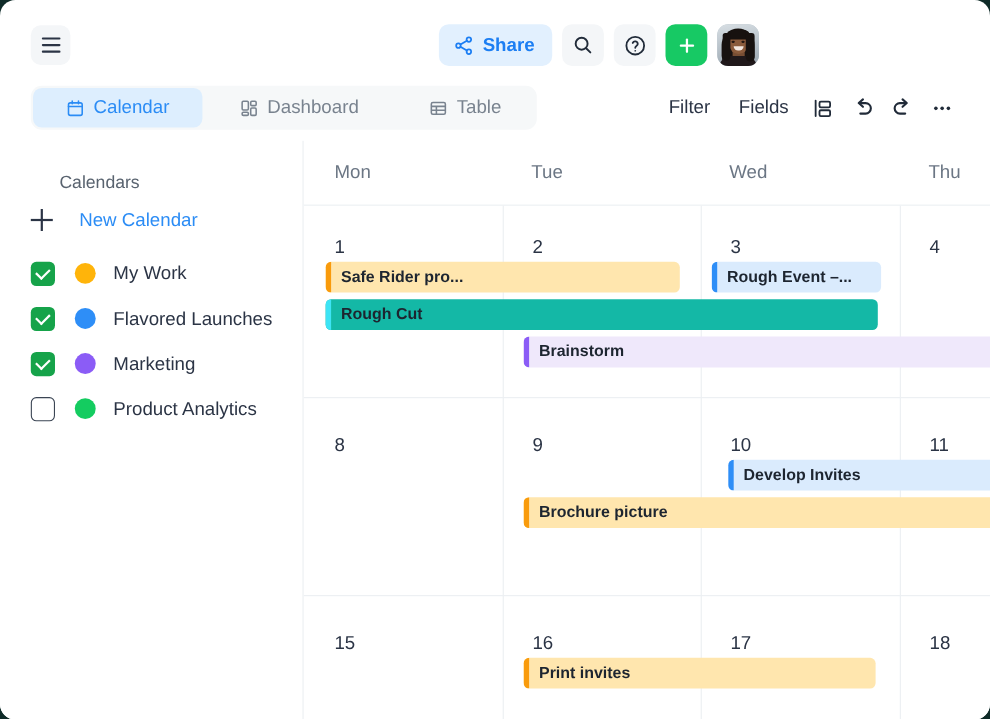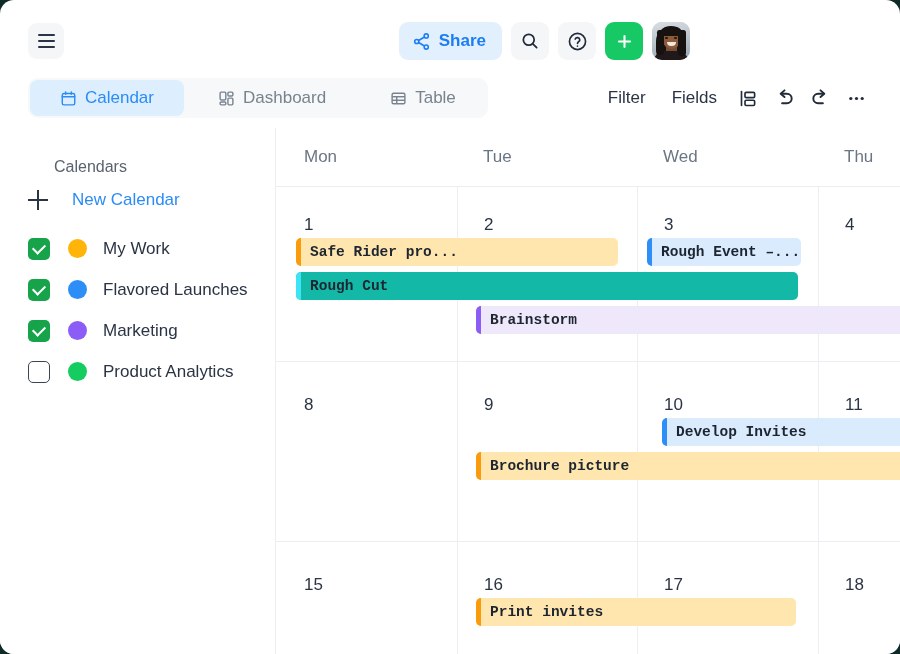--- a/index.html
+++ b/index.html
@@ -269,21 +269,20 @@
   }
 
   .event {
     position: absolute;
     height: 28px;
     border-radius: 5px;
     display: flex;
     align-items: center;
     overflow: hidden;
     cursor: pointer;
-    font-family: Liberation Mono, monospace;
   }
   .event .stripe {
     width: 5px;
     height: 100%;
     flex: 0 0 auto;
     border-radius: 3px 0 0 3px;
   }
   .event .etitle {
     font-size: 14.5px;
     font-weight: bold;

